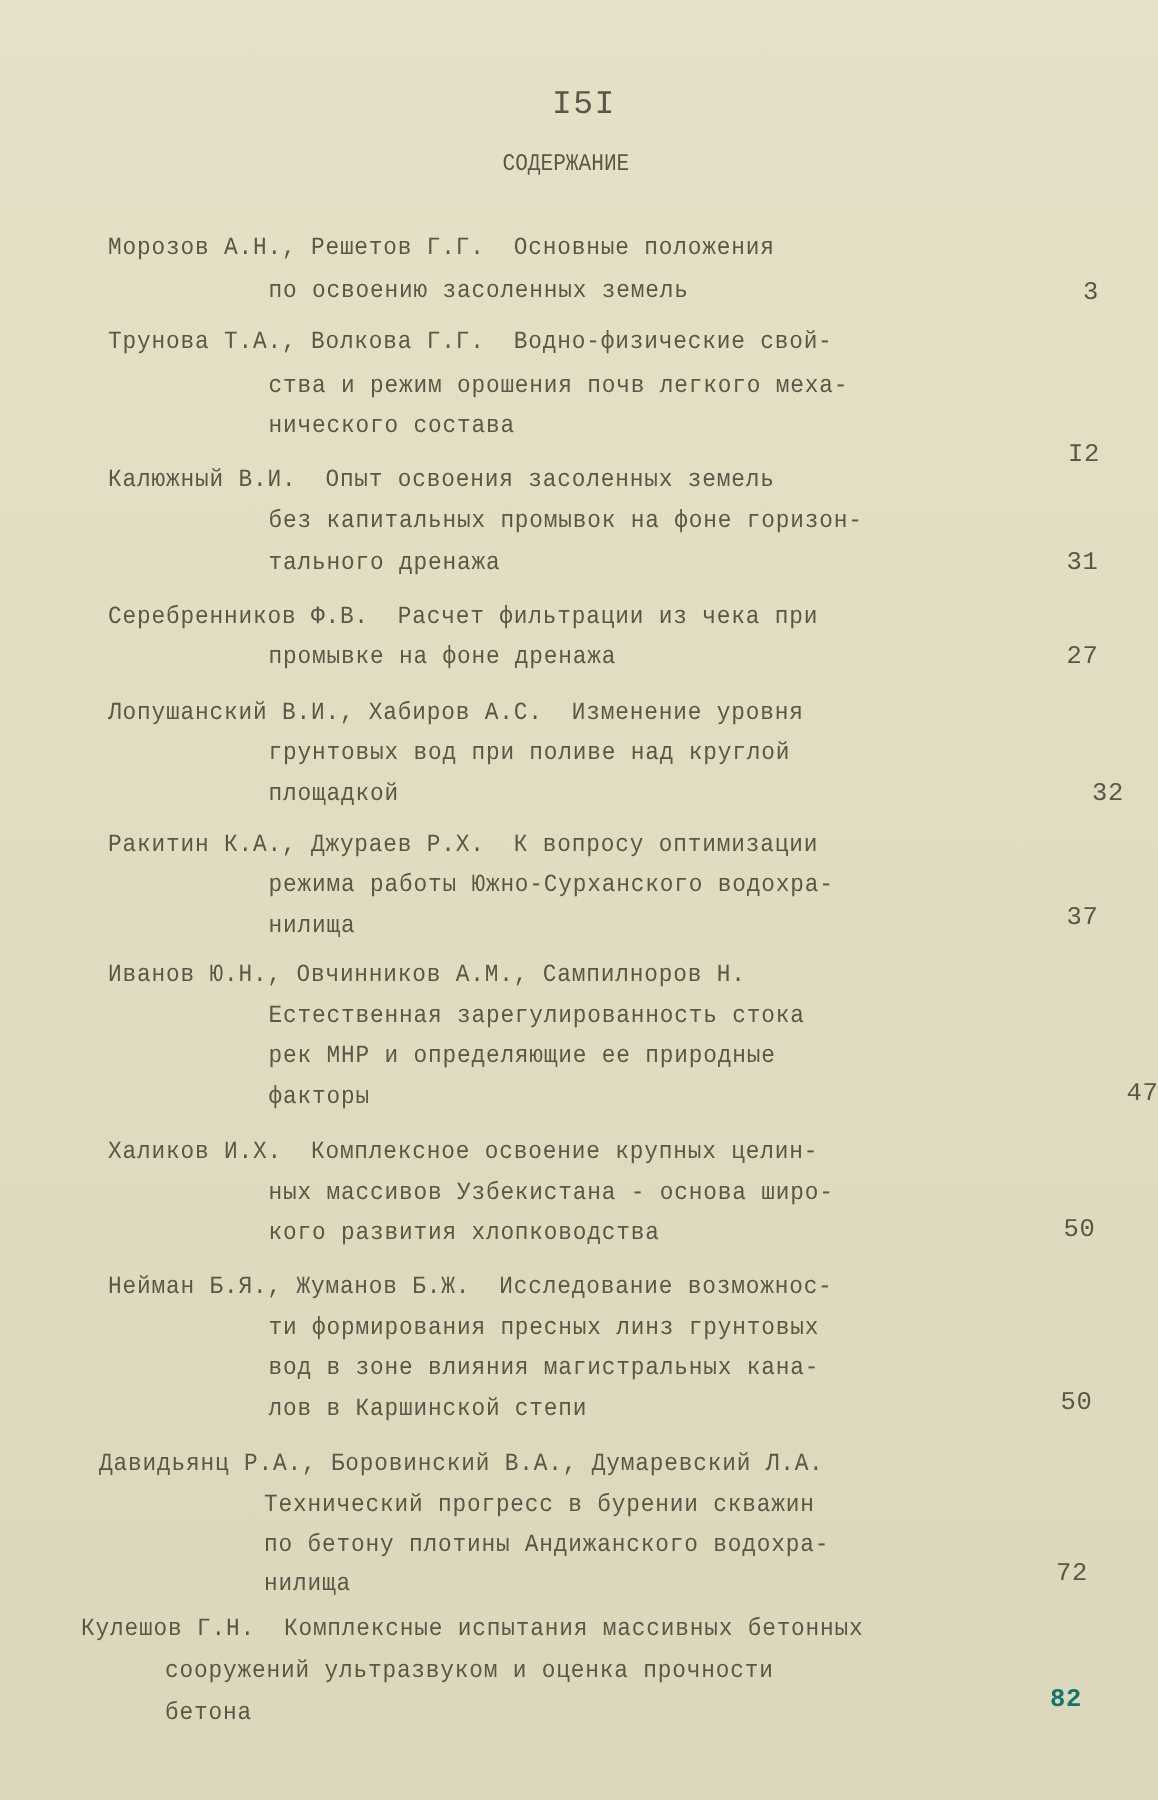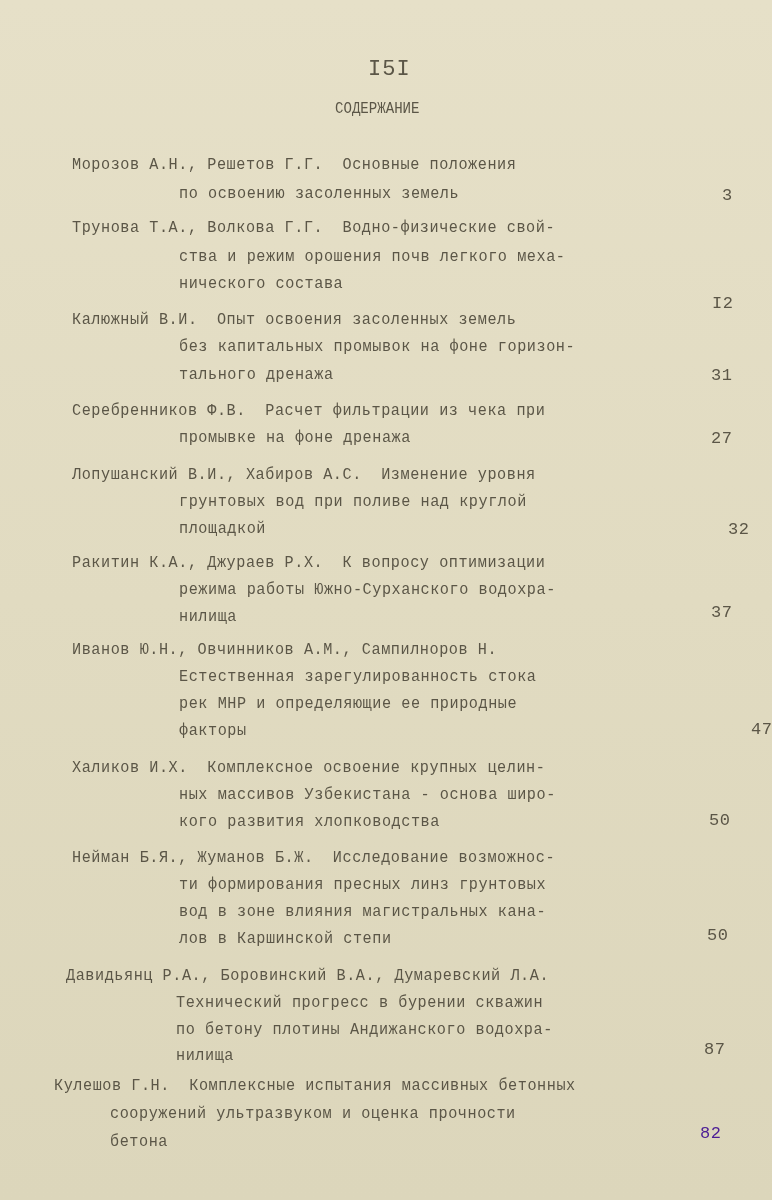--- a/index.html
+++ b/index.html
@@ -21,21 +21,21 @@
     }
     .entry { position: absolute; left: 0; width: 772px; }
     .line {
       position: absolute; white-space: pre;
       font-size: 16.5px; letter-spacing: 0.6px;
       transform: scaleX(0.92); transform-origin: left;
     }
     .pg {
       position: absolute; font-size: 17px; letter-spacing: 0.5px;
     }
-    .bold-pg { font-weight: normal; color: #4c1d95; }
+    .bold-pg { font-weight: bold; color: #0f766e; }
   </style>
 </head>
 <body>
 
 <div class="page-number">I5I</div>
 <div class="title">СОДЕРЖАНИЕ</div>
 
 <div>
 
   <div class="entry">
@@ -99,21 +99,21 @@
     <div class="line" style="top:902px;left:179px">вод в зоне влияния магистральных кана-</div>
     <div class="line" style="top:929px;left:179px">лов в Каршинской степи</div>
     <div class="pg" style="top:926px;left:707px">50</div>
   </div>
 
   <div class="entry">
     <div class="line" style="top:966px;left:66px">Давидьянц Р.А., Боровинский В.А., Думаревский Л.А.</div>
     <div class="line" style="top:993px;left:176px">Технический прогресс в бурении скважин</div>
     <div class="line" style="top:1020px;left:176px">по бетону плотины Андижанского водохра-</div>
     <div class="line" style="top:1046px;left:176px">нилища</div>
-    <div class="pg" style="top:1040px;left:704px">87</div>
+    <div class="pg" style="top:1040px;left:704px">72</div>
   </div>
 
   <div class="entry">
     <div class="line" style="top:1076px;left:54px">Кулешов Г.Н.  Комплексные испытания массивных бетонных</div>
     <div class="line" style="top:1104px;left:110px">сооружений ультразвуком и оценка прочности</div>
     <div class="line" style="top:1132px;left:110px">бетона</div>
     <div class="pg bold-pg" style="top:1124px;left:700px">82</div>
   </div>
 
 </div>

